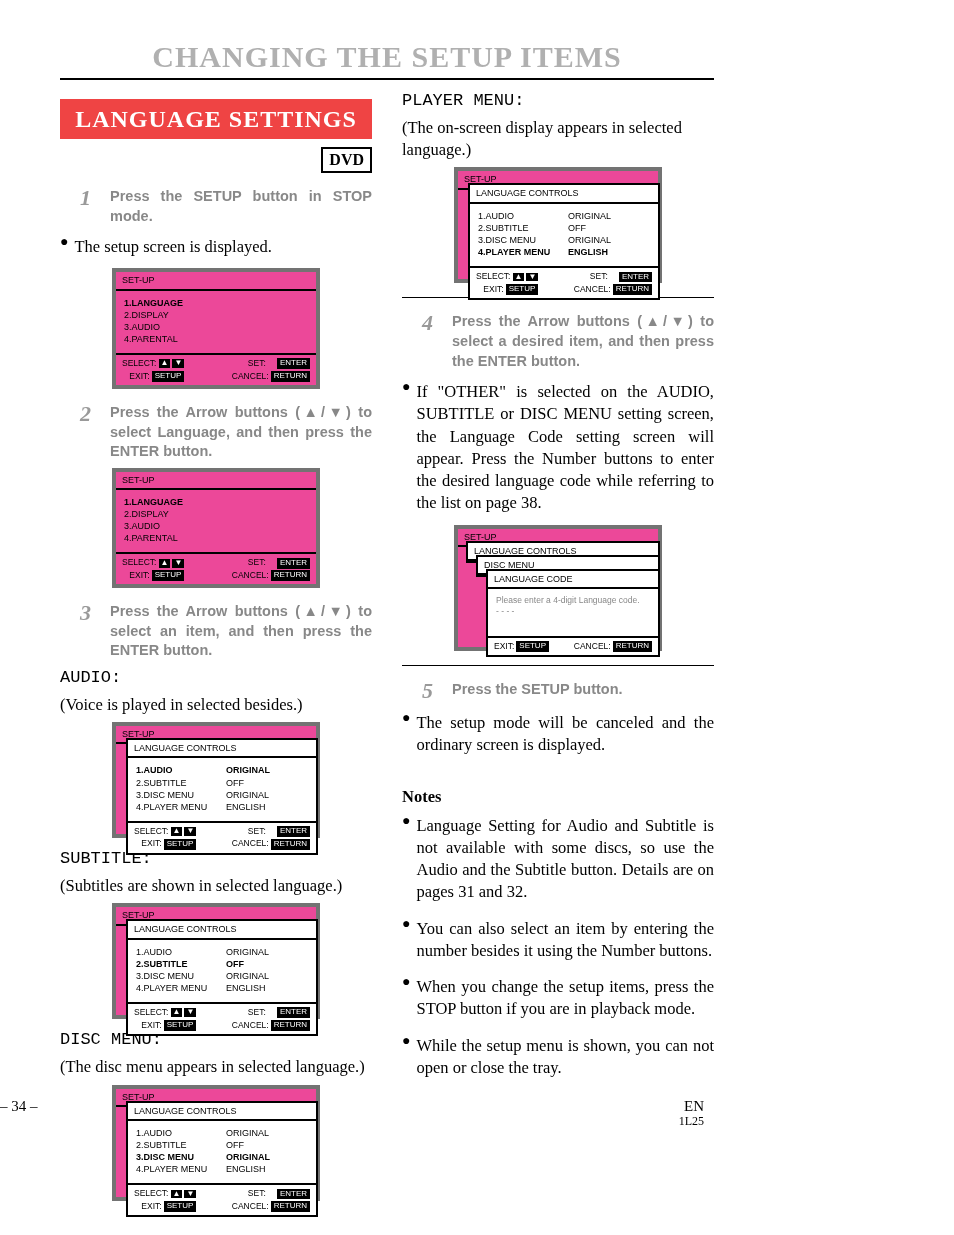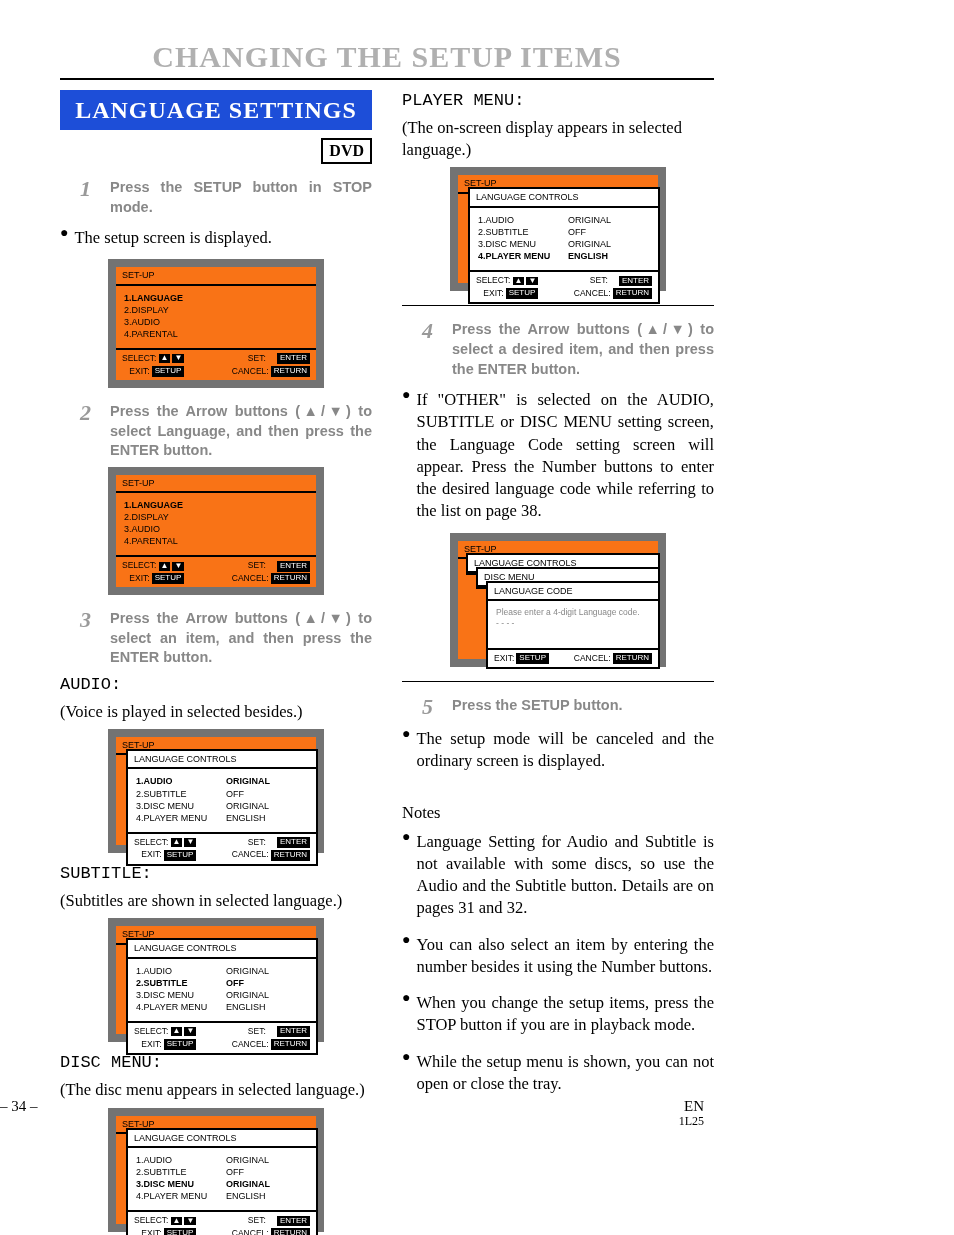--- a/index.html
+++ b/index.html
@@ -1,33 +1,33 @@
 <!DOCTYPE html>
 <html><head>
 <meta charset="utf-8">
 <style>
   html,body{margin:0;padding:0;background:#fff;color:#000;font-family:"Times New Roman",Times,serif;}
   .page{width:774px;height:1235px;position:relative;box-sizing:border-box;padding:40px 60px 0 60px;}
   .main-title{text-align:center;font-size:30px;letter-spacing:1px;color:#b0b0b0;font-weight:bold;margin:0 0 4px 0;}
   .title-rule{border:none;border-top:2px solid #000;margin:0 auto 10px auto;width:100%;}
   .columns{display:flex;gap:30px;}
   .col{flex:1;font-size:16.5px;line-height:1.35;}
-  .section-banner{background:#1d4ed8;color:#fff;font-size:24px;font-weight:bold;text-align:center;padding:4px 0;letter-spacing:1px;}
+  .section-banner{background:#ef4444;color:#fff;font-size:24px;font-weight:bold;text-align:center;padding:4px 0;letter-spacing:1px;margin-top:9px;}
   .dvd-badge{border:2px solid #000;display:inline-block;font-weight:bold;font-size:16px;padding:0 6px;float:right;margin-top:8px;font-family:"Times New Roman",serif;}
   .step{display:flex;align-items:flex-start;gap:12px;margin:14px 0 6px 20px;color:#888;font-family:Arial,Helvetica,sans-serif;font-size:15px;}
   .step-num{font-size:22px;font-style:italic;font-weight:bold;color:#999;font-family:"Times New Roman",serif;line-height:1;min-width:18px;}
   .step-body{flex:1;font-weight:bold;font-family:Arial,Helvetica,sans-serif;font-size:14.5px;color:#888;text-align:justify;}
   .plain{margin:4px 0 6px 0;font-family:"Times New Roman",serif;color:#000;}
   .bullet{display:flex;align-items:flex-start;gap:6px;margin:2px 0 4px 0;font-family:"Times New Roman",serif;}
   .bullet .dot{font-size:14px;line-height:1.4;}
   .bullet .txt{flex:1;text-align:justify;}
   .sub-head{font-family:Liberation Mono, monospace;font-size:17px;margin-top:6px;}
-  .notes-head{font-weight:normal;font-family:"Times New Roman",serif;margin-top:24px;}
+  .notes-head{font-weight:bold;font-family:"Times New Roman",serif;margin-top:24px;}
   .osd-wrap{display:flex;justify-content:center;margin:4px 0 10px 0;}
-  .osd{border:8px solid #737373;width:200px;font-family:Arial,Helvetica,sans-serif;font-size:9px;position:relative;background:#f97316;}
+  .osd{border:4px solid #737373;width:200px;font-family:Arial,Helvetica,sans-serif;font-size:9px;position:relative;background:#ec4899;}
   .osd .hdr{border-bottom:2px solid #000;padding:2px 6px;font-size:9px;}
   .osd .sublayer{position:absolute;top:12px;left:10px;right:-2px;border:2px solid #000;background:#fff;}
   .osd .items{padding:6px 8px 8px 8px;line-height:1.35;}
   .osd .row2{display:flex;}
   .osd .row2 .k{width:90px;}
   .osd .bold{font-weight:bold;}
   .osd .ftr{border-top:2px solid #000;padding:3px 6px;display:flex;justify-content:space-between;font-size:8.5px;}
   .osd .ftr .grp{display:flex;flex-direction:column;gap:1px;align-items:flex-end;}
   .osd .ftr .lbl{display:inline-flex;align-items:center;gap:2px;}
   .osd .inv{background:#000;color:#fff;padding:0 3px;font-size:8px;}

